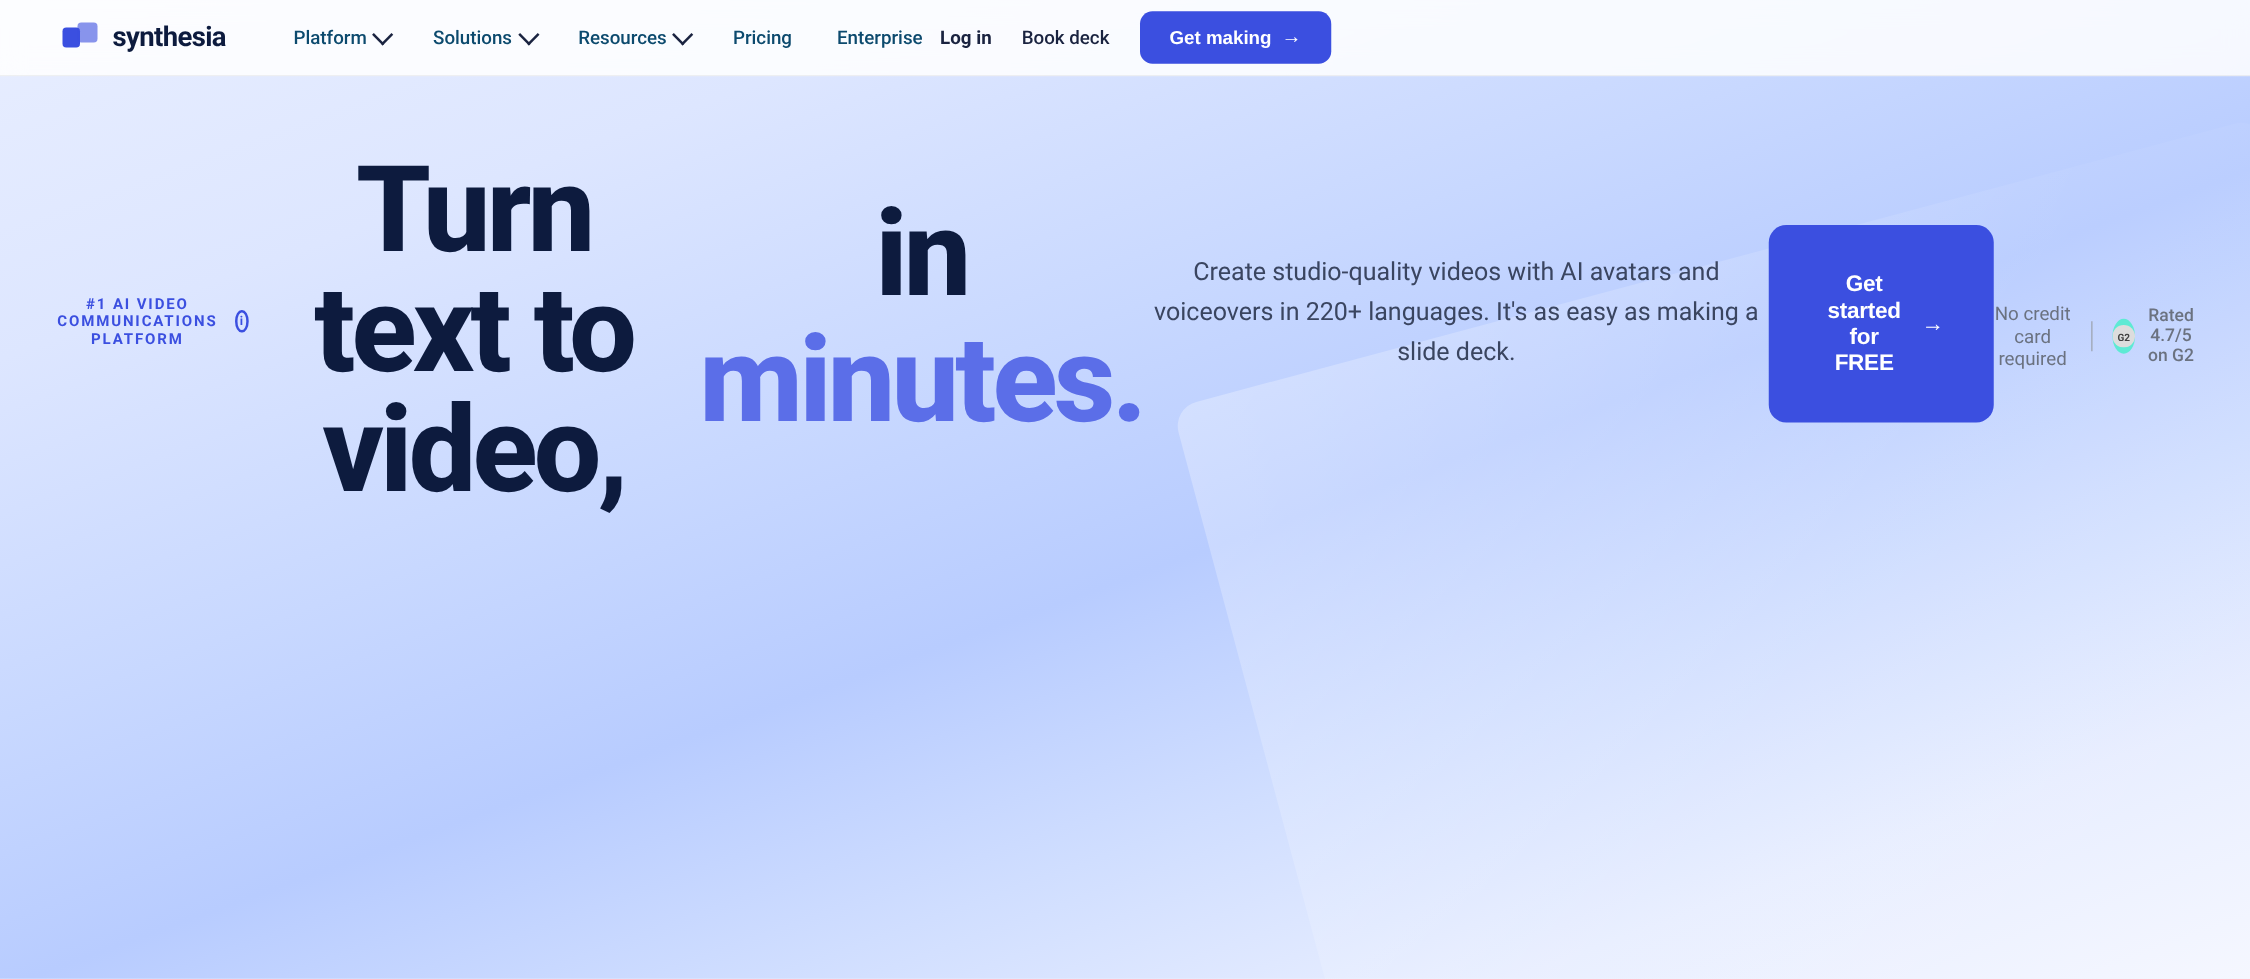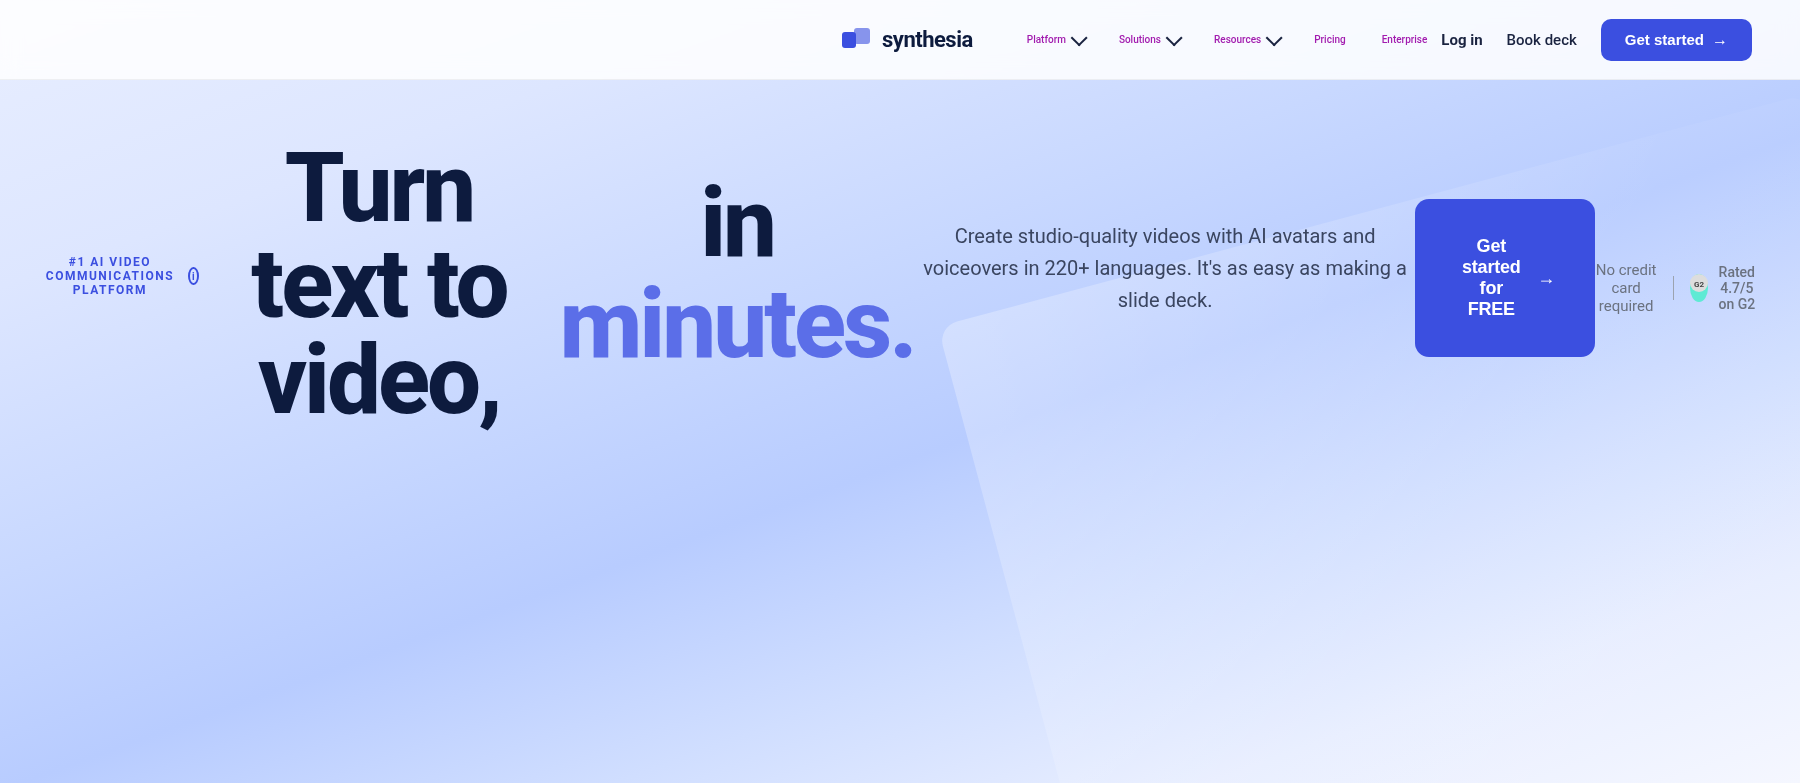--- a/index.html
+++ b/index.html
@@ -31,23 +31,23 @@
       transform-origin: center;
       border-radius: 20px;
     }
 
     
     nav {
       position: relative;
       z-index: 10;
       display: flex;
       align-items: center;
-      justify-content: flex-end;
+      justify-content: flex-start;
       padding: 0 48px;
-      height: 80px;
+      height: 61px;
       background: rgba(255,255,255,0.85);
       backdrop-filter: blur(10px);
       border-bottom: 1px solid rgba(0,0,0,0.05);
     }
 
     .nav-left {
       display: flex;
       align-items: center;
       gap: 40px;
     }
@@ -77,22 +77,22 @@
       display: flex;
       align-items: center;
       gap: 8px;
     }
 
     .nav-item {
       display: flex;
       align-items: center;
       gap: 5px;
       padding: 8px 14px;
-      font-size: 10px;
-      color: #a21caf;
+      font-size: 15px;
+      color: #0c4a6e;
       font-weight: 500;
       cursor: pointer;
       border-radius: 8px;
       text-decoration: none;
     }
 
     .chevron {
       display: inline-block;
       width: 12px;
       height: 12px;
@@ -244,20 +244,21 @@
       align-items: center;
       gap: 6px;
     }
 
     .g2-icon {
       width: 28px;
       height: 28px;
       border-radius: 50%;
       background: #5eead4;
       display: flex;
+      align-items: center;
       justify-content: center;
       font-size: 10px;
       font-weight: 700;
       color: #555;
     }
 
     .g2-text {
       font-size: 14px;
       color: #6b7280;
       font-weight: 500;
@@ -299,21 +300,21 @@
       <a class="nav-item">
         <span>Enterprise</span>
       </a>
     </div>
   </div>
 
   <div class="nav-right">
     <span class="nav-login">Log in</span>
     <span class="nav-book-demo">Book deck</span>
     <button class="btn-get-started-nav">
-      <span>Get started</span>
+      <span>Get making</span>
       <span class="arrow-right">→</span>
     </button>
   </div>
 </nav>
 
 <section class="hero">
   <div class="hero-badge">
     <span class="hero-badge-text">#1 AI VIDEO COMMUNICATIONS PLATFORM</span>
     <div class="info-icon">
       <span>i</span>

